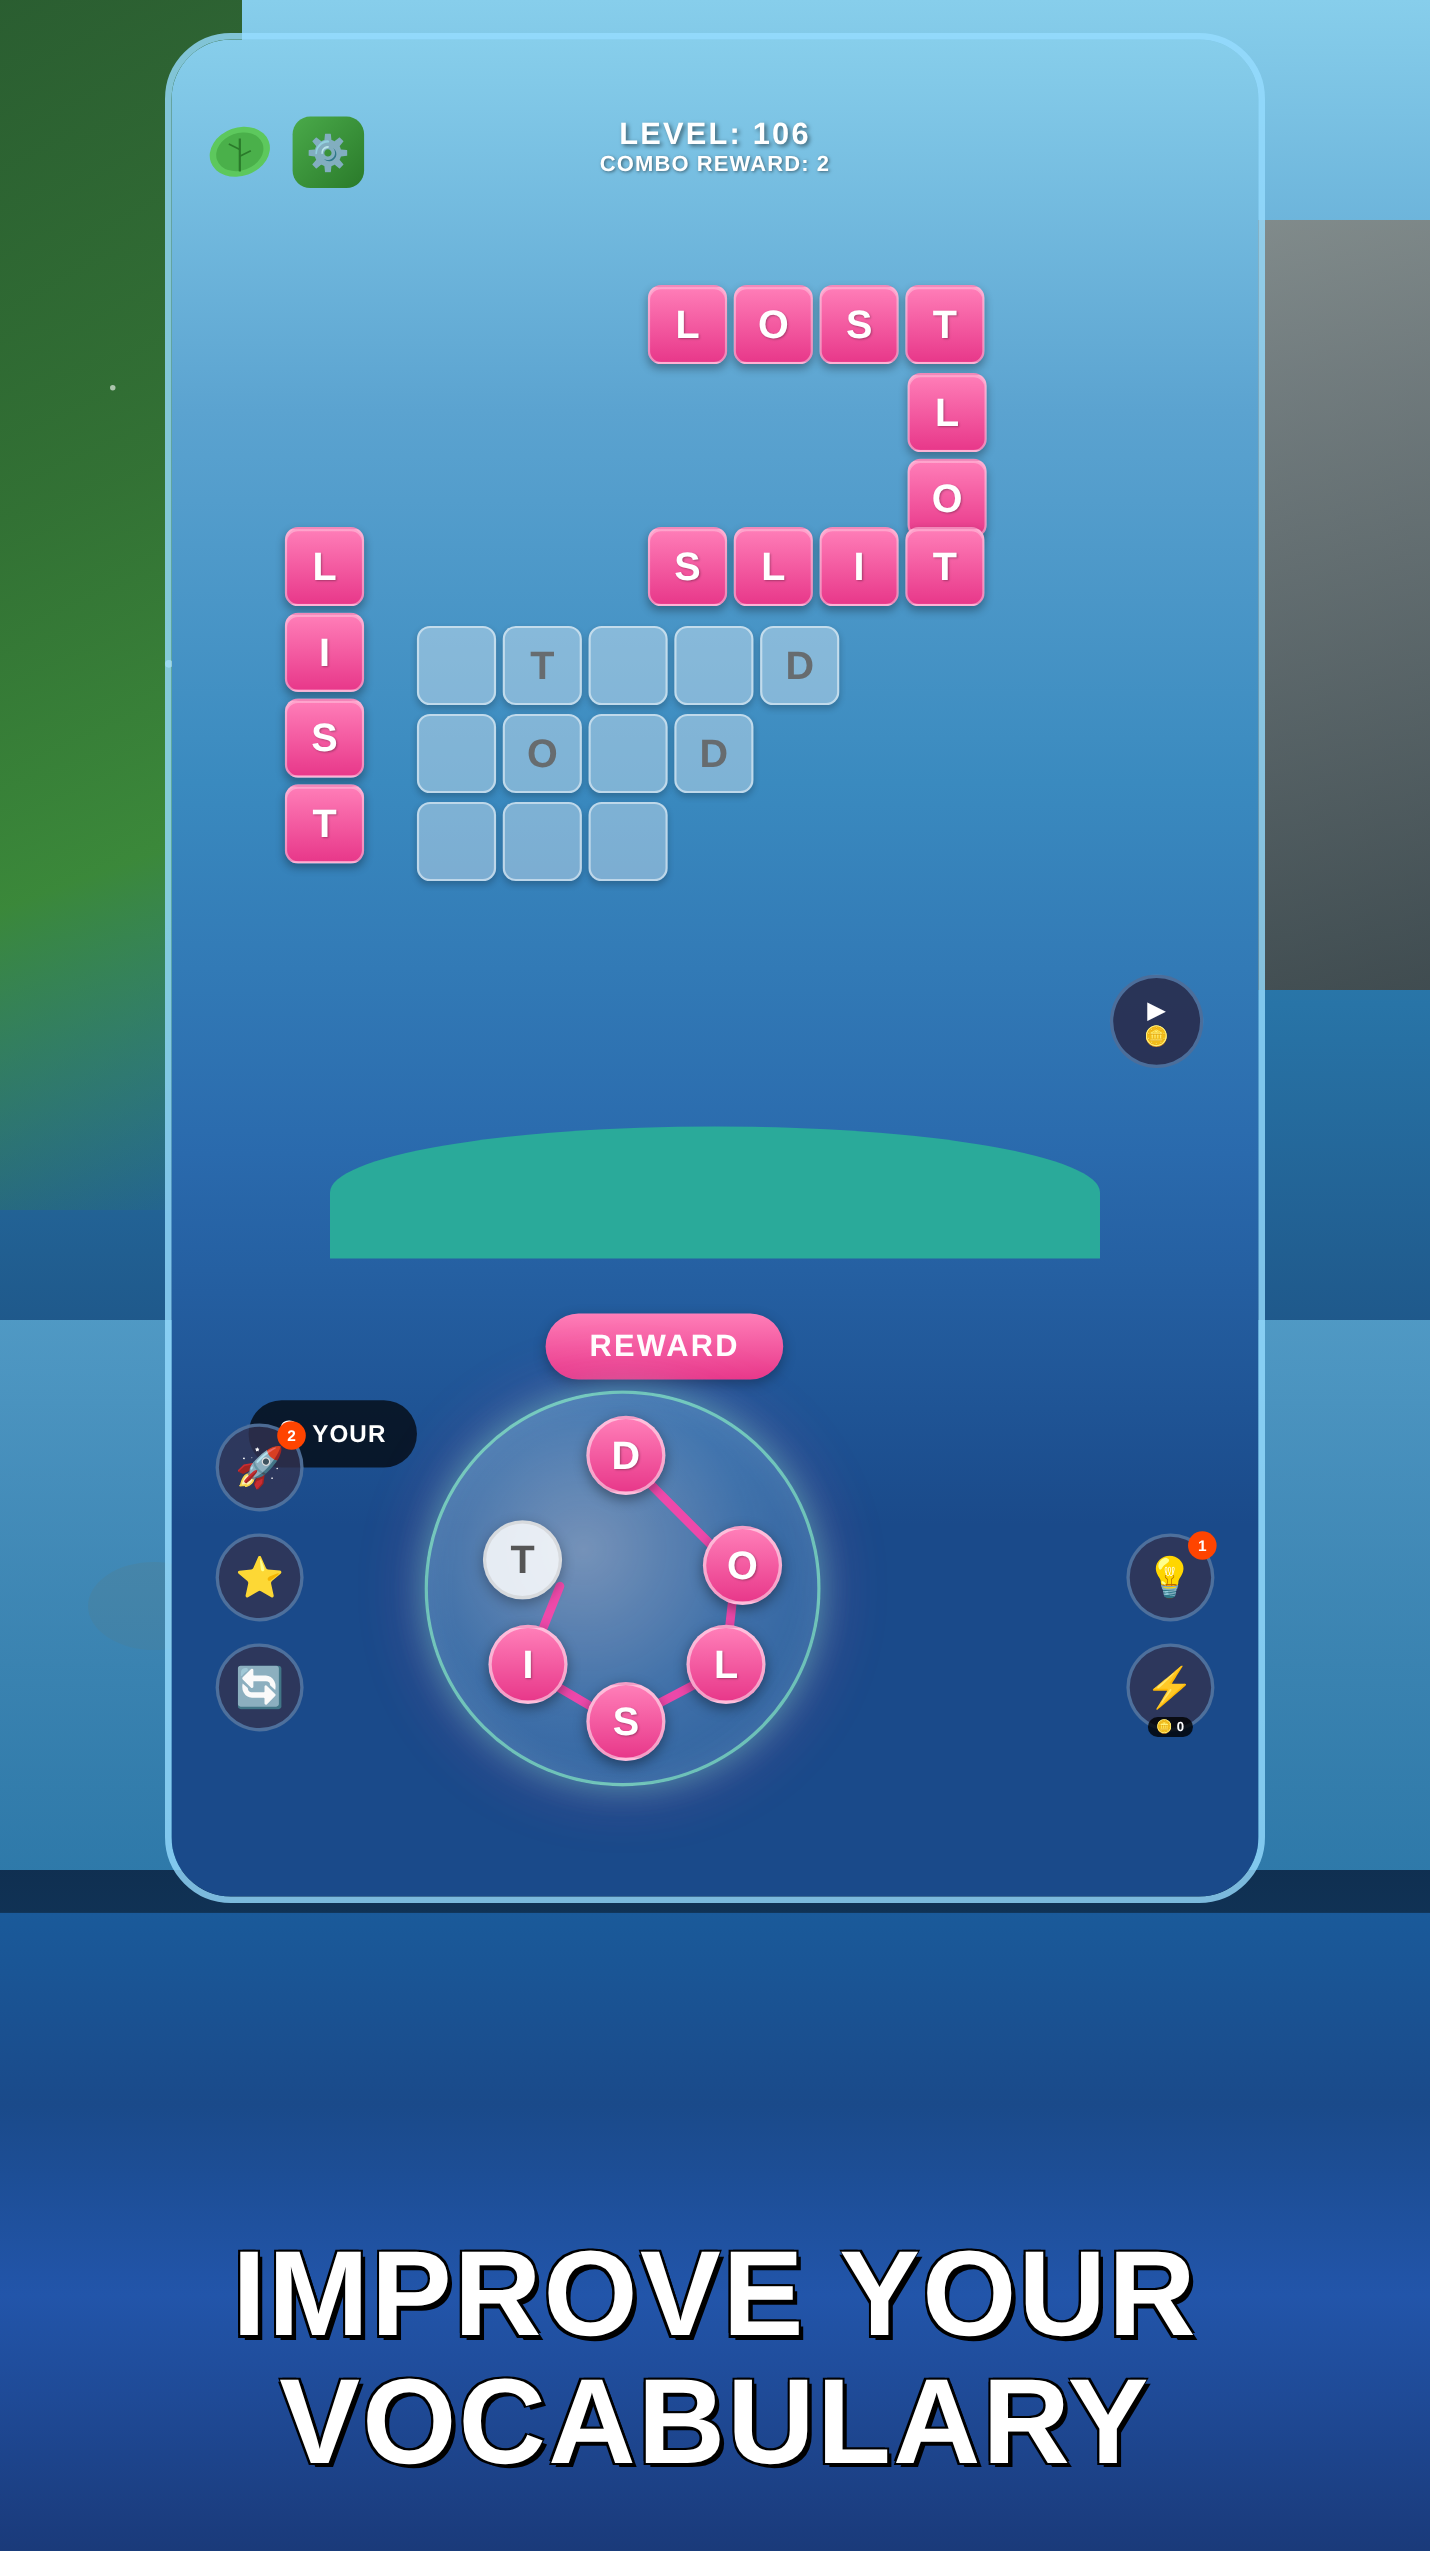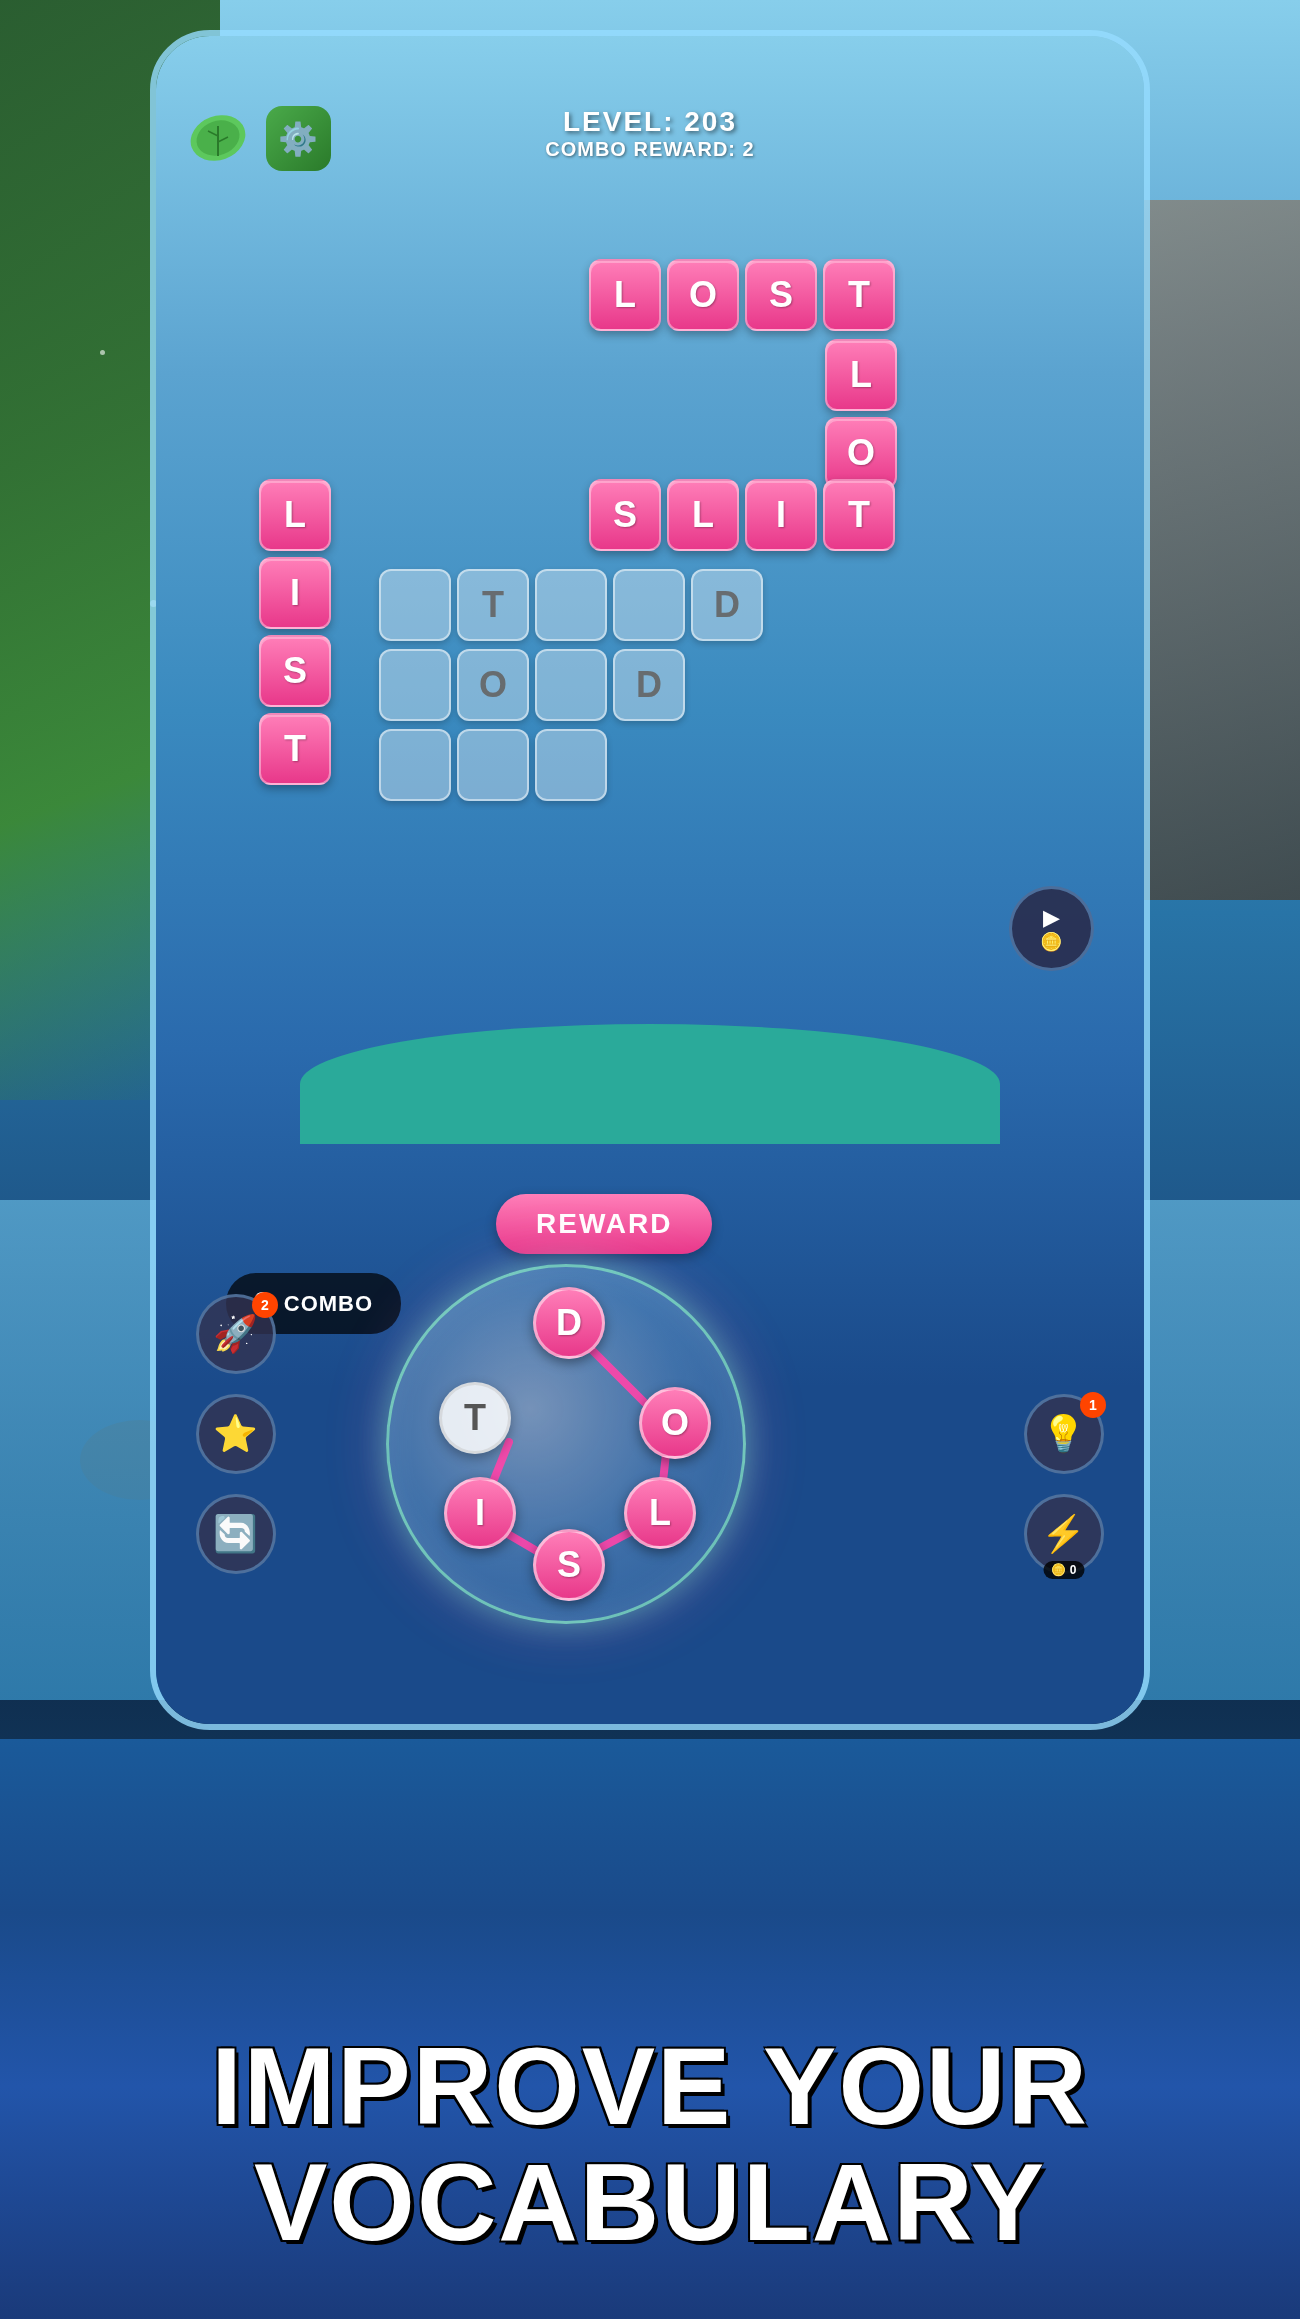--- a/index.html
+++ b/index.html
@@ -381,21 +381,21 @@
             <line x1="32" y1="30" x2="22" y2="25" stroke="#2a7a2a" stroke-width="1.5"></line>
             <line x1="32" y1="36" x2="42" y2="31" stroke="#2a7a2a" stroke-width="1.5"></line>
           </svg>
         </div>
 
         <div style="position:absolute;left:110px;top:30px;width:65px;height:65px;background:linear-gradient(135deg,#4aaa4a,#2a7a2a);border-radius:16px;display:flex;align-items:center;justify-content:center;">
           <span style="font-size:32px;">⚙️</span>
         </div>
 
         <div style="text-align:center;margin-top:30px;">
-          <div class="level-text">LEVEL: 203</div>
+          <div class="level-text">LEVEL: 106</div>
           <div class="combo-reward-text">COMBO REWARD: 2</div>
         </div>
       </div>
 
       <div style="position:absolute;top:220px;left:430px;display:flex;">
         <div class="word-tile">L</div>
         <div class="word-tile">O</div>
         <div class="word-tile">S</div>
         <div class="word-tile">T</div>
       </div>
@@ -435,21 +435,21 @@
       </div>
 
       <div style="position:absolute;top:690px;left:220px;display:flex;">
         <div class="word-tile-empty"></div>
         <div class="word-tile-empty"></div>
         <div class="word-tile-empty"></div>
       </div>
 
       <div class="combo-badge">
         <span class="combo-number">3</span>
-        <span class="combo-label">COMBO</span>
+        <span class="combo-label">YOUR</span>
       </div>
 
       <div style="position:absolute;top:850px;right:50px;width:85px;height:85px;border-radius:50%;background:rgba(40,40,70,0.85);border:3px solid rgba(100,150,200,0.6);display:flex;align-items:center;justify-content:center;flex-direction:column;cursor:pointer;">
         <div style="font-size:22px;color:white;">▶</div>
         <div style="font-size:18px;">🪙</div>
       </div>
 
       <div class="solid-label">REWARD</div>
 
       <div class="wheel-container">

